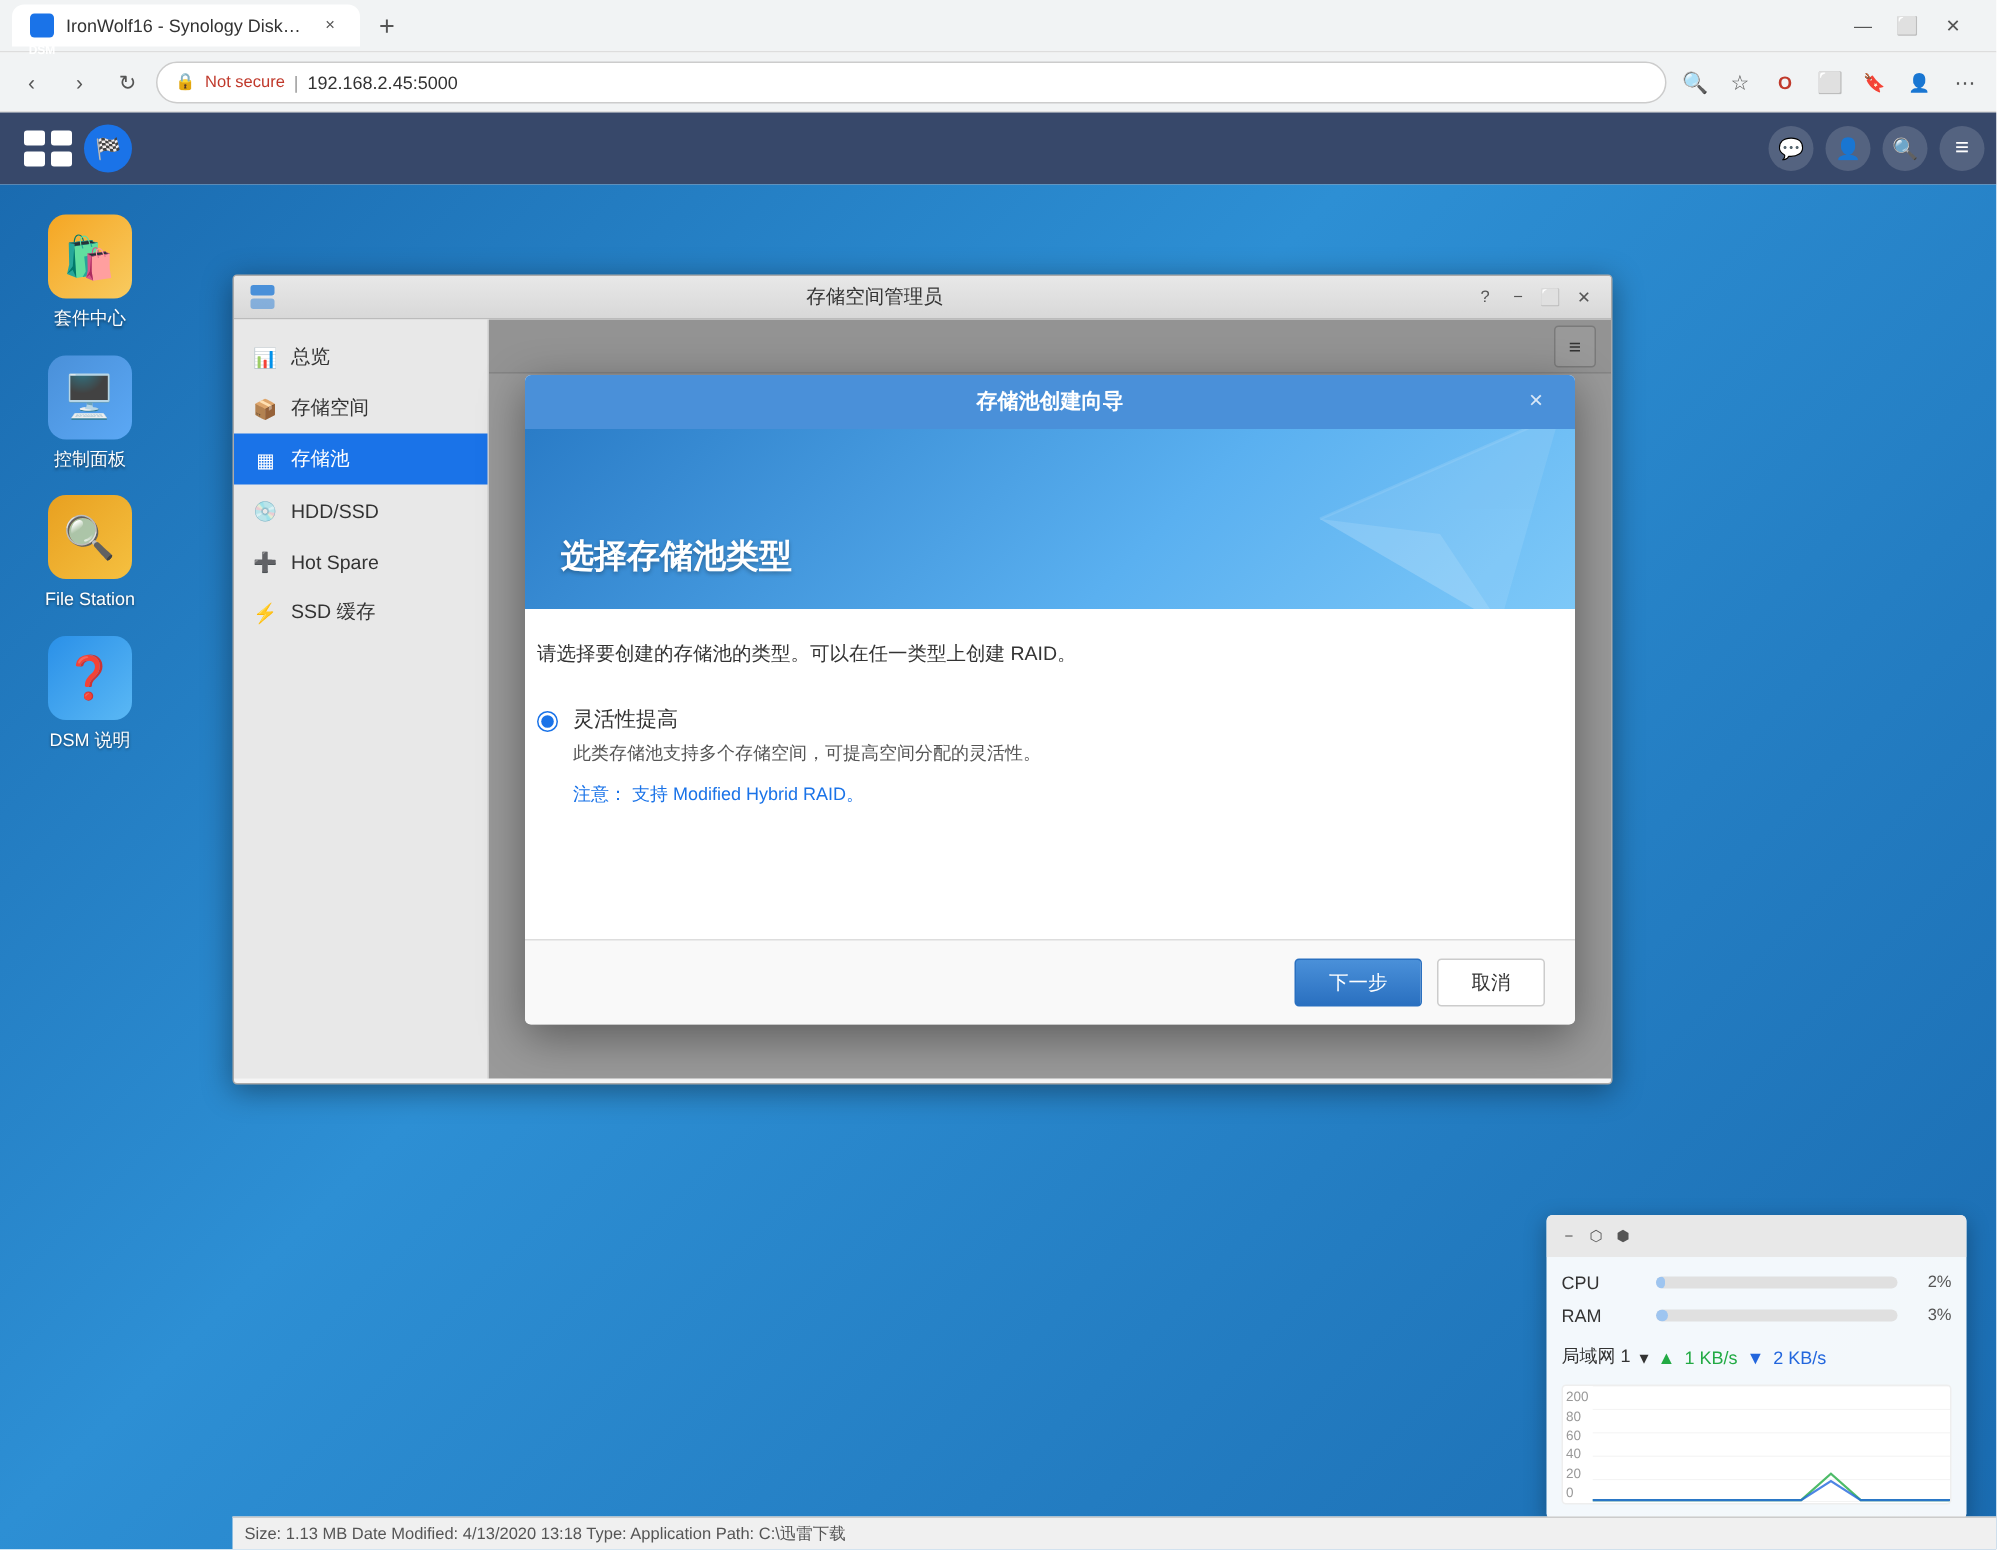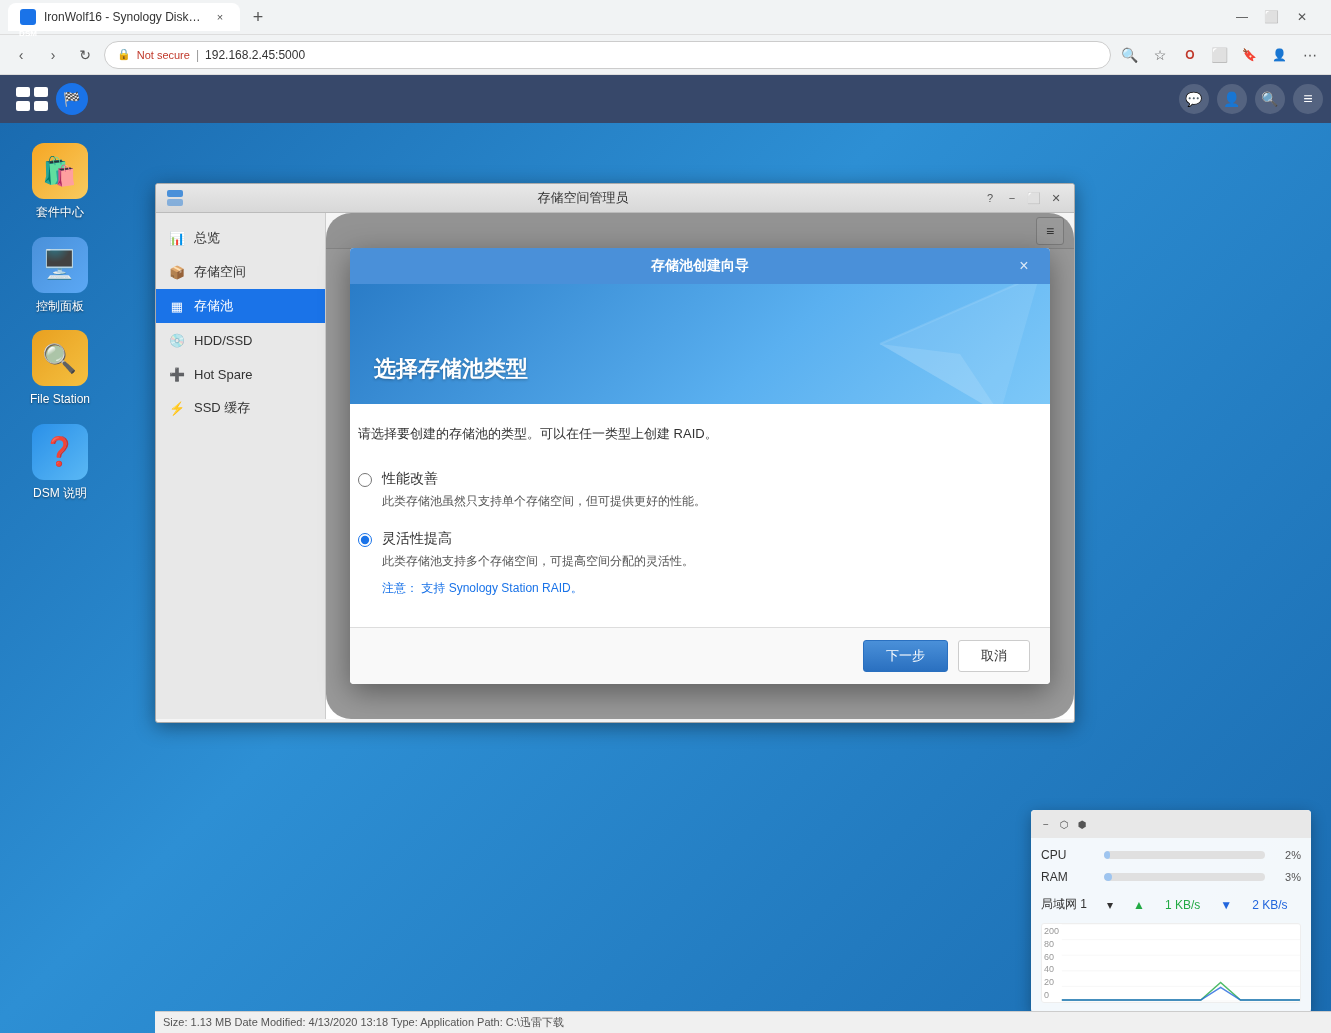--- a/index.html
+++ b/index.html
@@ -180,21 +180,20 @@
 
     
     .wizard-overlay {
       position: absolute;
       top: 0; left: 0; right: 0; bottom: 0;
       background: rgba(0,0,0,0.4);
       display: flex;
       align-items: center;
       justify-content: center;
       z-index: 10;
-      border-radius: 25px;
     }
     .wizard-dialog {
       width: 700px;
       background: white;
       border-radius: 4px;
       box-shadow: 0 8px 30px rgba(0,0,0,0.4);
       overflow: hidden;
     }
     .wizard-titlebar {
       height: 36px;
@@ -292,21 +291,21 @@
     .resource-title-icon { width: 16px; height: 16px; }
     .resource-title-text { font-size: 12px; color: #333; font-weight: bold; }
 
     .resource-body { padding: 10px; }
     .resource-row { display: flex; align-items: center; gap: 8px; margin-bottom: 8px; }
     .resource-label { width: 55px; font-size: 12px; color: #333; }
     .resource-bar-bg { flex: 1; height: 8px; background: #e0e0e0; border-radius: 4px; overflow: hidden; }
     .resource-bar { height: 100%; background: #9ec5f0; border-radius: 4px; }
     .resource-pct { width: 28px; font-size: 11px; color: #555; text-align: right; }
 
-    .resource-network { display: flex; align-items: center; gap: 20px; padding: 4px 0; font-size: 12px; color: #333; }
+    .resource-network { display: flex; align-items: center; gap: 6px; padding: 4px 0; font-size: 12px; color: #333; }
     .network-up { color: #22aa44; }
     .network-down { color: #2266dd; }
 
     .resource-chart {
       height: 80px;
       background: white;
       border: 1px solid #eee;
       border-radius: 3px;
       margin-top: 6px;
       position: relative;
@@ -489,34 +488,27 @@
 
               <svg class="wizard-header-deco" viewBox="0 0 200 160">
                 <polygon points="20,80 180,10 140,150" fill="white" opacity="0.3"></polygon>
                 <polygon points="20,80 100,90 140,150" fill="white" opacity="0.5"></polygon>
                 <line x1="20" y1="80" x2="180" y2="10" stroke="white" stroke-width="2" opacity="0.4"></line>
               </svg>
             </div>
             <div class="wizard-content">
               <p class="wizard-desc">请选择要创建的存储池的类型。可以在任一类型上创建 RAID。</p>
 
-              <div class="radio-option">
-                <input type="radio" class="radio-input" name="pool-type" id="perf" style="">
-                <div class="radio-label-group">
-                  <label class="radio-title" for="perf">性能改善</label>
-                  <span class="radio-desc">此类存储池虽然只支持单个存储空间，但可提供更好的性能。</span>
-                </div>
-              </div>
 
               <div class="radio-option">
                 <input type="radio" class="radio-input" name="pool-type" id="flex" checked="" style="">
                 <div class="radio-label-group">
                   <label class="radio-title" for="flex">灵活性提高</label>
                   <span class="radio-desc">此类存储池支持多个存储空间，可提高空间分配的灵活性。</span>
-                  <span class="radio-note">注意：  支持 Synology Station RAID。</span>
+                  <span class="radio-note">注意：  支持 Modified Hybrid RAID。</span>
                 </div>
               </div>
             </div>
             <div class="wizard-footer">
               <button class="wizard-btn wizard-btn-primary">下一步</button>
               <button class="wizard-btn wizard-btn-secondary">取消</button>
             </div>
           </div>
         </div>
       </div>

